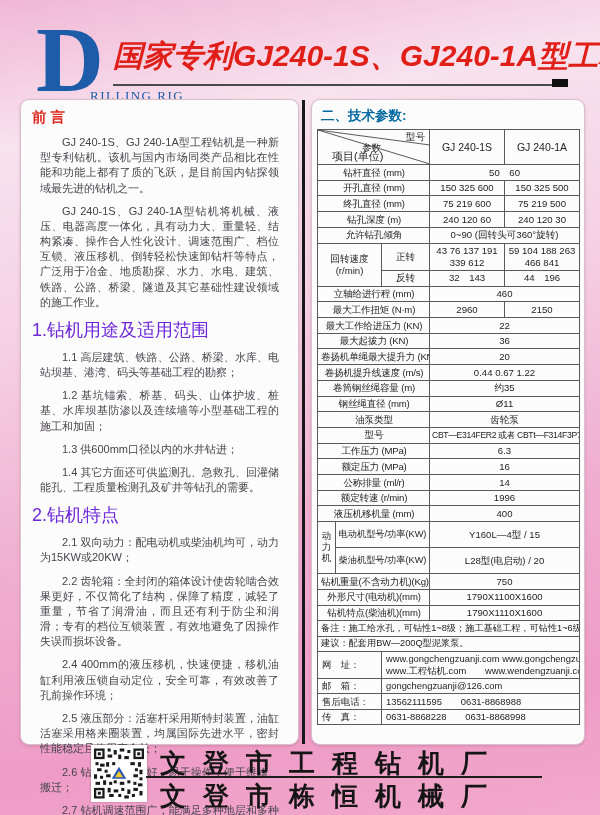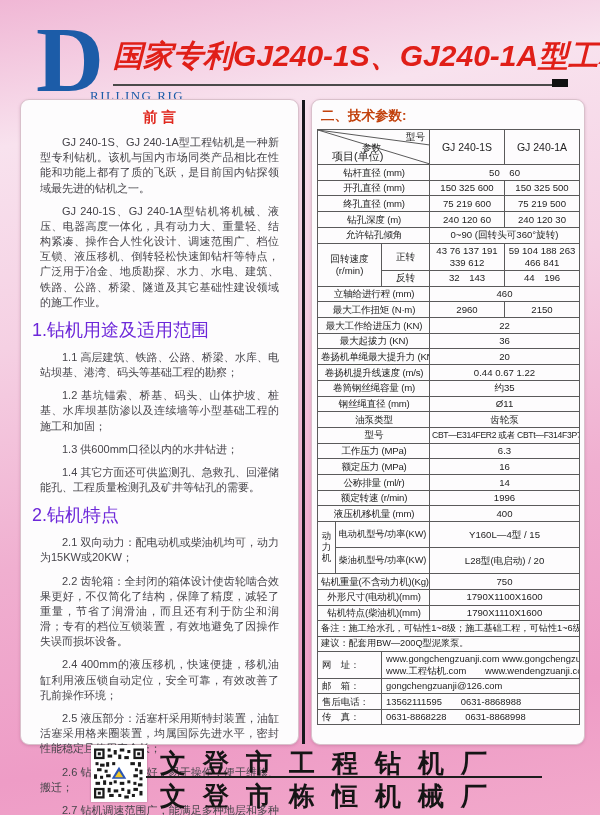--- a/index.html
+++ b/index.html
@@ -17,25 +17,25 @@
     font-size:30px;font-weight:bold;font-style:italic;color:#e01f18;white-space:nowrap;}
   .title-rule{position:absolute;left:113px;top:84px;width:455px;height:2px;background:#4a4a4a;}
   .title-cap{position:absolute;left:552px;top:79px;width:16px;height:8px;background:#101010;}
   
   .panel{position:absolute;background:#fdfcfd;border:1px solid #d9c0cb;border-radius:9px;
     box-shadow:0 1px 3px rgba(130,60,95,.25);box-sizing:border-box;}
   .left-panel{left:20px;top:99px;width:279px;height:646px;padding:7px 11px 6px 11px;}
   .right-panel{left:311px;top:99px;width:274px;height:646px;padding:5px 5px;}
   .col-divider{position:absolute;left:302px;top:100px;width:3px;height:644px;background:#17171c;}
   
-  .fore-title{color:#e02a20;font-weight:bold;text-align:center;font-size:14.5px;margin:1px 0 3px 0;}
+  .fore-title{color:#e02a20;font-weight:bold;text-align:left;font-size:14.5px;margin:1px 0 3px 0;}
   .body-p{margin:8px;color:#46444a;font-size:11px;line-height:1.38;text-align:justify;text-indent:2em;}
   .sec-title{color:#6d28d9;font-weight:normal;font-size:18px;margin:5px 0 1px 0;}
   
-  .specs-title{color:#c2410c;font-weight:bold;font-size:13.5px;margin:2px 0 4px 4px;}
+  .specs-title{color:#0369a1;font-weight:bold;font-size:13.5px;margin:2px 0 4px 4px;}
   table.spec{width:262px;border-collapse:collapse;table-layout:fixed;margin:0 auto;}
   table.spec td,table.spec th{border:1px solid #5a5a5a;font-size:9.6px;font-weight:normal;
     color:#232323;text-align:center;padding:1.5px 2px;line-height:1.22;overflow:hidden;}
   .t-label{text-align:left;padding-left:3px !important;white-space:nowrap;letter-spacing:-0.2px;}
   .t-model{font-size:10.5px !important;height:30px;}
   .corner-cell{position:relative;height:34px;padding:0 !important;}
   .corner-cell svg{position:absolute;left:0;top:0;width:100%;height:100%;}
   .corner-top{position:absolute;right:4px;top:1px;font-size:9.6px;}
   .corner-mid{position:absolute;left:44px;top:12px;font-size:9.6px;text-align:right;}
   .corner-bot{position:absolute;left:14px;bottom:1px;font-size:11px;}

